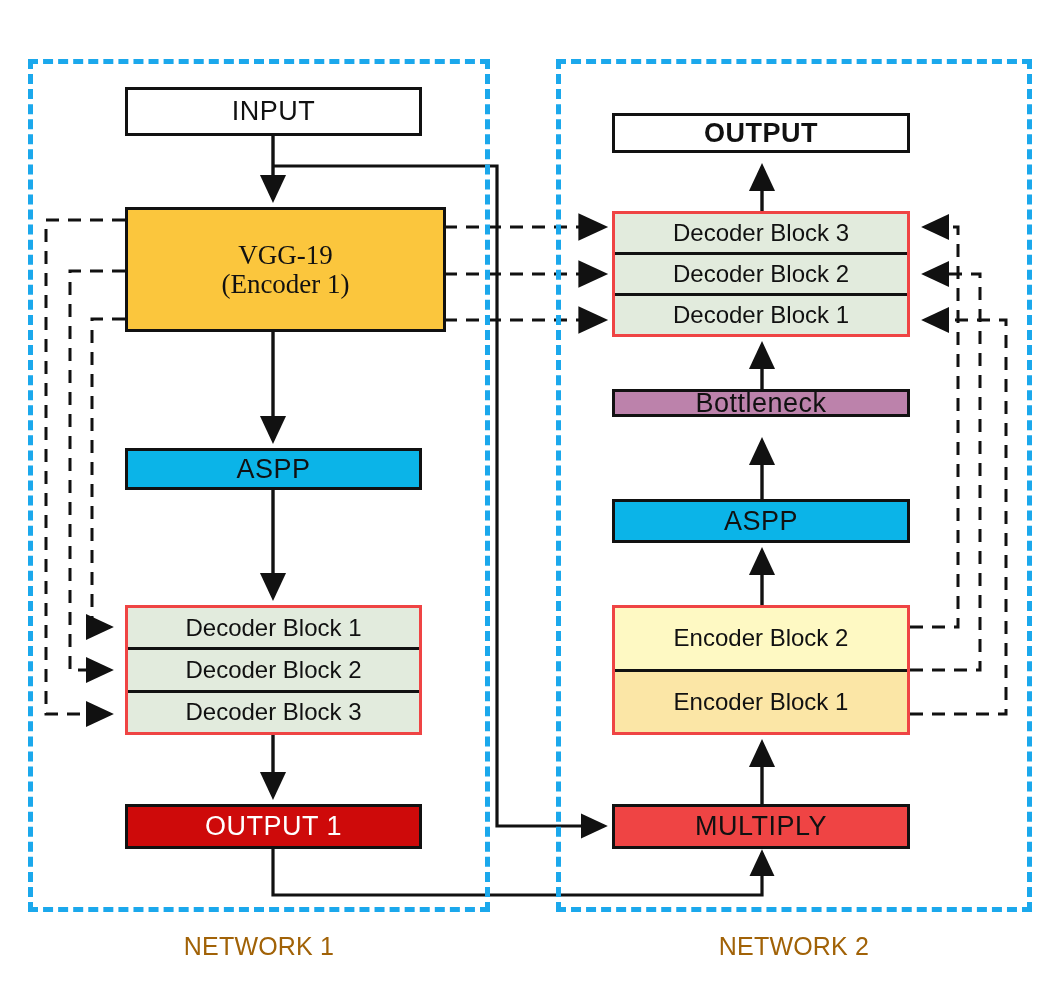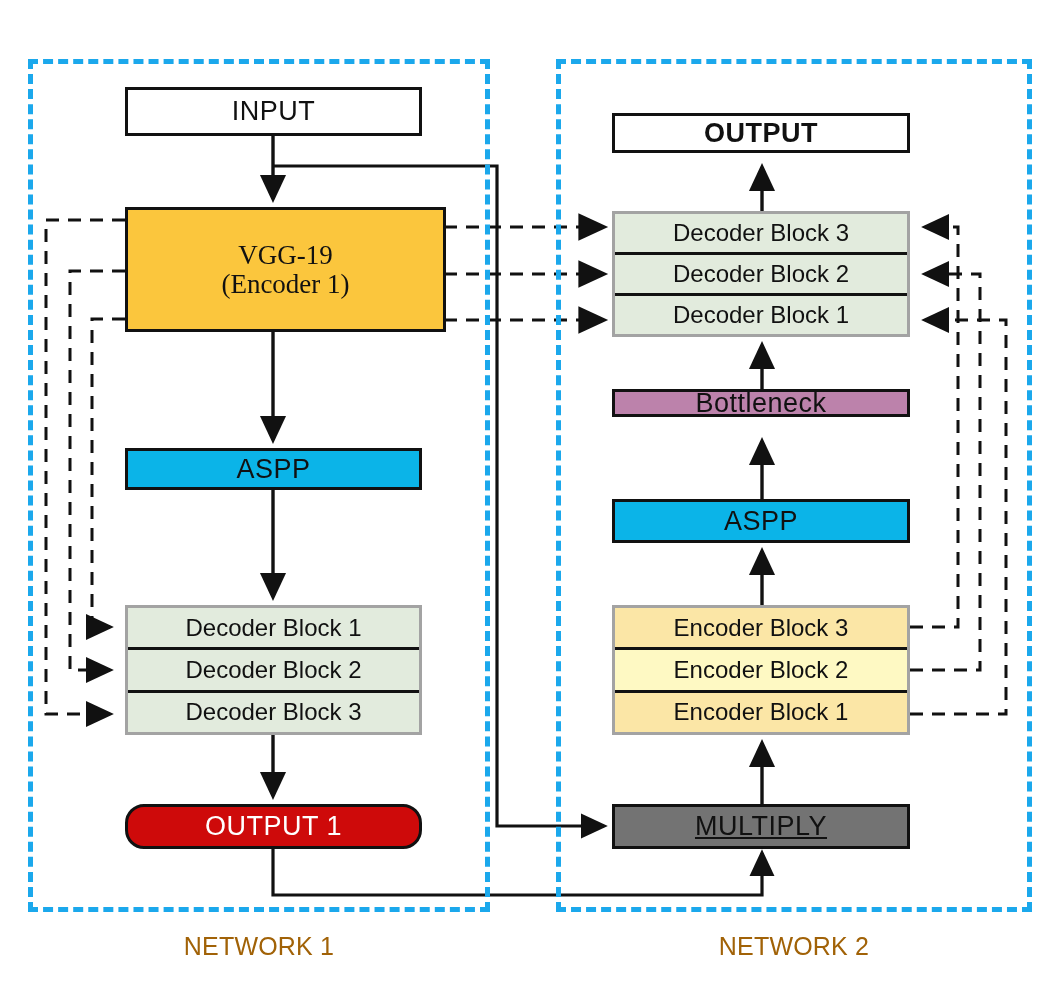--- a/index.html
+++ b/index.html
@@ -45,21 +45,21 @@
     color:#111111;
     background:#ffffff;
     line-height:1.05;
   }
   .node.plain{font-size:27px;letter-spacing:.5px;}
   .node.big{font-size:27px;}
 
   .stack{
     position:absolute;
     box-sizing:border-box;
-    border:3px solid #a3a3a3;
+    border:3px solid #ef4444;
     display:flex;
     flex-direction:column;
     background:#ffffff;
   }
   .stack .row{
     flex:1 1 0;
     display:flex;
     align-items:center;
     justify-content:center;
     font-size:24px;
@@ -67,21 +67,21 @@
     box-sizing:border-box;
     border-bottom:3px solid #111111;
   }
   .stack .row:last-child{border-bottom:none;}
 
   
   #node-input        {left:125px;top:80px;width:297px;height:49px;}
   #node-vgg19        {left:125px;top:200px;width:321px;height:125px;flex-direction:column;font-family:Liberation Serif, serif;}
   #node-aspp1        {left:125px;top:441px;width:297px;height:42px;}
   #stack-dec-left    {left:125px;top:598px;width:297px;height:130px;}
-  #node-output1      {left:125px;top:797px;width:297px;height:45px;border-radius:19px;}
+  #node-output1      {left:125px;top:797px;width:297px;height:45px;}
 
   
   #node-output       {left:612px;top:106px;width:298px;height:40px;font-weight:bold;}
   #stack-dec-right   {left:612px;top:204px;width:298px;height:126px;}
   #node-bottleneck   {left:612px;top:382px;width:298px;height:28px;}
   #node-aspp2        {left:612px;top:492px;width:298px;height:44px;}
   #stack-enc-right   {left:612px;top:598px;width:298px;height:130px;}
   #node-multiply     {left:612px;top:797px;width:298px;height:45px;}
 
   .vgg-line{display:block;}
@@ -195,22 +195,21 @@
     <div class="row" style="background:#E2EBDD;">Decoder Block 3</div>
     <div class="row" style="background:#E2EBDD;">Decoder Block 2</div>
     <div class="row" style="background:#E2EBDD;">Decoder Block 1</div>
   </div>
 
   <div class="node plain" id="node-bottleneck" style="background:#BC82AB;">Bottleneck</div>
 
   <div class="node plain" id="node-aspp2" style="background:#0BB4E8;">ASPP</div>
 
   <div class="stack" id="stack-enc-right">
-    <div class="row" style="background:#FBE6A6;">Encoder Block 3</div>
     <div class="row" style="background:#fef9c3;">Encoder Block 2</div>
     <div class="row" style="background:#FBE6A6;">Encoder Block 1</div>
   </div>
 
-  <div class="node plain" id="node-multiply" style="background:#737373;text-decoration:underline;">MULTIPLY</div>
+  <div class="node plain" id="node-multiply" style="background:#ef4444;">MULTIPLY</div>
 
   <div class="group-label" id="label-net2">NETWORK 2</div>
 
 </div>
 
 </body></html>

